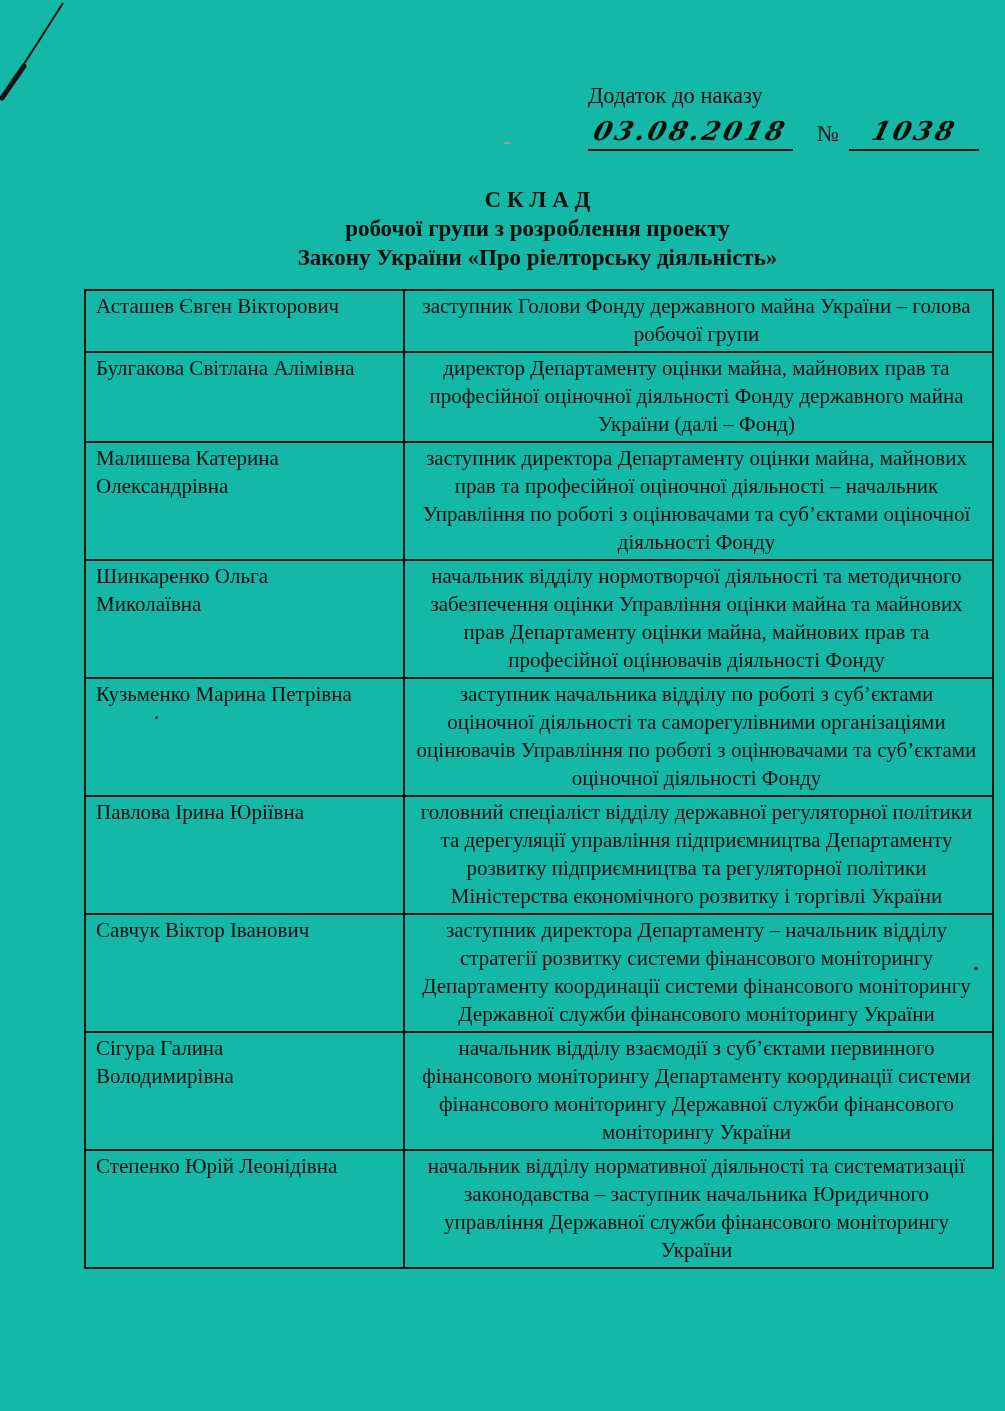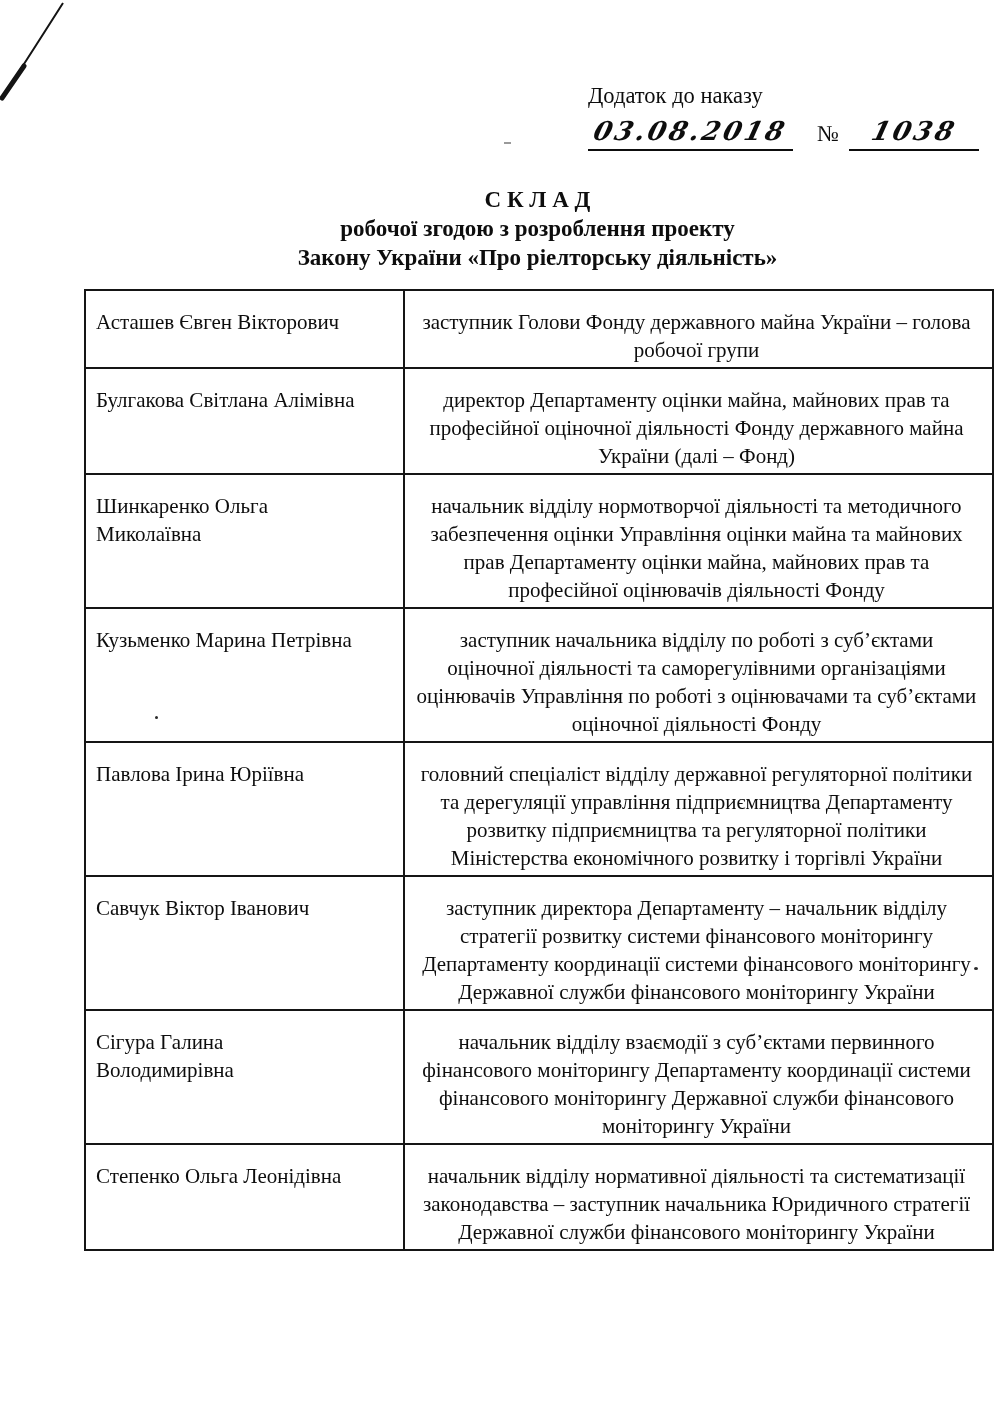--- a/index.html
+++ b/index.html
@@ -1,21 +1,21 @@
 <!DOCTYPE html>
 <html lang="uk"><head>
 <meta charset="utf-8">
 <style>
   html, body { margin: 0; padding: 0; background: #e8e8e8; }
   .page {
     position: relative;
     width: 1005px;
     height: 1411px;
     margin: 0 auto;
-    background: #ffffff;
+    background: #14b8a6;
     color: #0d0d0d;
     font-family: "Liberation Serif", serif;
     overflow: hidden;
   }
 
   
   .corner-stroke { position: absolute; left: 0; top: 0; }
 
   
   .header-block {
@@ -75,21 +75,21 @@
     top: 289px;
     width: 908px;
     border-collapse: collapse;
     table-layout: fixed;
   }
   table.members td {
     border: 2px solid #151515;
     vertical-align: top;
     font-size: 21px;
     line-height: 28px;
-    padding: 17px 14px 3px 10px;
+    padding: 1px 14px 3px 10px;
   }
   td.col-name { white-space: pre-line; }
   td.col-pos  { padding-left: 11px; padding-right: 16px; text-align: center; }
 
   
   .dot {
     position: absolute;
     background: #2a2a2a;
     border-radius: 50%;
   }
@@ -112,37 +112,42 @@
     <div>Додаток до наказу</div>
     <div class="hand-row">
       <span class="hw-field date"><span class="hw-text">03.08.2018</span></span>
       <span class="numero">№</span>
       <span class="hw-field num"><span class="hw-text">1038</span></span>
     </div>
   </div>
 
   <div class="doc-title">
     <div>С К Л А Д</div>
-    <div>робочої згодою з розроблення проекту</div>
+    <div>робочої групи з розроблення проекту</div>
     <div>Закону України «Про ріелторську діяльність»</div>
   </div>
 
   <table class="members">
     <colgroup>
       <col style="width:319px">
       <col style="width:589px">
     </colgroup>
     <tbody>
         <tr>
           <td class="col-name">Асташев Євген Вікторович</td>
           <td class="col-pos">заступник Голови Фонду державного майна України – голова робочої групи</td>
         </tr>
         <tr>
           <td class="col-name">Булгакова Світлана Алімівна</td>
           <td class="col-pos">директор Департаменту оцінки майна, майнових прав та професійної оціночної діяльності Фонду державного майна України (далі – Фонд)</td>
+        </tr>
+        <tr>
+          <td class="col-name">Малишева Катерина
+Олександрівна</td>
+          <td class="col-pos">заступник директора Департаменту оцінки майна, майнових прав та професійної оціночної діяльності – начальник Управління по роботі з оцінювачами та суб’єктами оціночної діяльності Фонду</td>
         </tr>
         <tr>
           <td class="col-name">Шинкаренко Ольга
 Миколаївна</td>
           <td class="col-pos">начальник відділу нормотворчої діяльності та методичного забезпечення оцінки Управління оцінки майна та майнових прав Департаменту оцінки майна, майнових прав та професійної оцінювачів діяльності Фонду</td>
         </tr>
         <tr>
           <td class="col-name">Кузьменко Марина Петрівна</td>
           <td class="col-pos">заступник начальника відділу по роботі з суб’єктами оціночної діяльності та саморегулівними організаціями оцінювачів Управління по роботі з оцінювачами та суб’єктами оціночної діяльності Фонду</td>
         </tr>
@@ -153,22 +158,22 @@
         <tr>
           <td class="col-name">Савчук Віктор Іванович</td>
           <td class="col-pos">заступник директора Департаменту – начальник відділу стратегії розвитку системи фінансового моніторингу Департаменту координації системи фінансового моніторингу Державної служби фінансового моніторингу України</td>
         </tr>
         <tr>
           <td class="col-name">Сігура Галина
 Володимирівна</td>
           <td class="col-pos">начальник відділу взаємодії з суб’єктами первинного фінансового моніторингу Департаменту координації системи фінансового моніторингу Державної служби фінансового моніторингу України</td>
         </tr>
         <tr>
-          <td class="col-name">Степенко Ольга Леонідівна</td>
-          <td class="col-pos">начальник відділу нормативної діяльності та систематизації законодавства – заступник начальника Юридичного стратегії Державної служби фінансового моніторингу України</td>
+          <td class="col-name">Степенко Юрій Леонідівна</td>
+          <td class="col-pos">начальник відділу нормативної діяльності та систематизації законодавства – заступник начальника Юридичного управління Державної служби фінансового моніторингу України</td>
         </tr>
       </tbody>
   </table>
 
   <div class="dash" style="left:504px; top:142px; width:7px; height:2px;"></div>
   <div class="dot" style="left:155px; top:716px; width:3px; height:3px;"></div>
   <div class="dot" style="left:974px; top:967px; width:4px; height:3px;"></div>
 
 </div>
 

